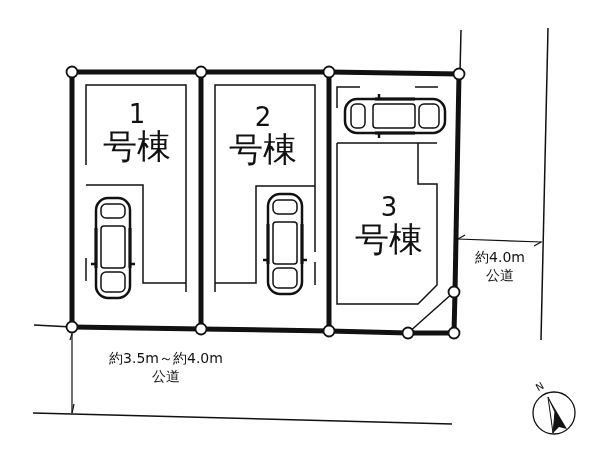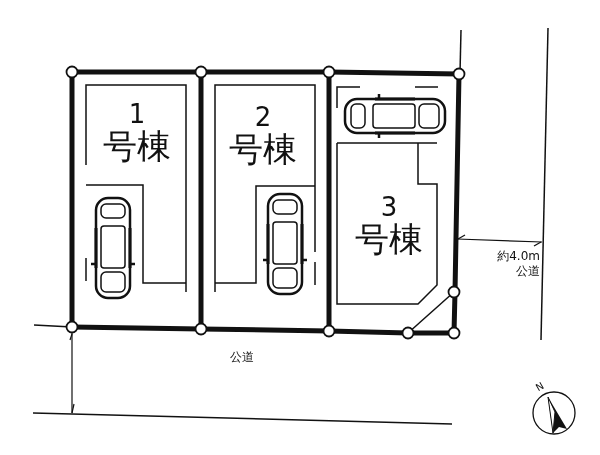--- a/index.html
+++ b/index.html
@@ -1,21 +1,21 @@
 <!DOCTYPE html>
 <html><head>
   <meta charset="utf-8">
   <style>
     html, body { margin: 0; padding: 0; background: #ffffff; }
     body { width: 600px; height: 455px; position: relative; overflow: hidden; font-family: "DejaVu Sans", sans-serif; }
     svg { position: absolute; left: 0; top: 0; }
     .lbl { position: absolute; color: #111; text-align: center; line-height: 1.08; white-space: nowrap; }
     .lot-num { font-size: 26px; }
     .lot-name { font-size: 34px; }
-    .road { font-size: 12px; line-height: 1.25; text-align: right; }
+    .road { font-size: 14px; line-height: 1.25; }
     .north { position: absolute; font-size: 10px; font-family: "DejaVu Sans", sans-serif; color: #111; }
   </style>
 </head>
 <body>
 
 <svg width="600" height="455" viewBox="0 0 600 455">
 
   <line x1="34" y1="325" x2="72" y2="327" stroke="#111" stroke-width="1.5"></line>
   <line x1="33" y1="413" x2="452" y2="424" stroke="#111" stroke-width="1.5"></line>
   <line x1="72" y1="330" x2="72" y2="413" stroke="#111" stroke-width="1.2"></line>
@@ -116,20 +116,21 @@
 <div class="lbl" style="left:229px; top:103px; width:68px;">
   <div class="lot-num">2</div>
   <div class="lot-name">号棟</div>
 </div>
 <div class="lbl" style="left:355px; top:193px; width:68px;">
   <div class="lot-num">3</div>
   <div class="lot-name">号棟</div>
 </div>
 
 <div class="lbl road" style="left:78px; top:350px; width:176px;">
+  <div>約3.5m～約4.0m</div>
   <div>公道</div>
 </div>
 <div class="lbl road" style="left:460px; top:249px; width:80px;">
   <div>約4.0m</div>
   <div>公道</div>
 </div>
 
 <div class="north" style="left:536px; top:381px; transform:rotate(-30deg);">N</div>
 
 </body></html>

